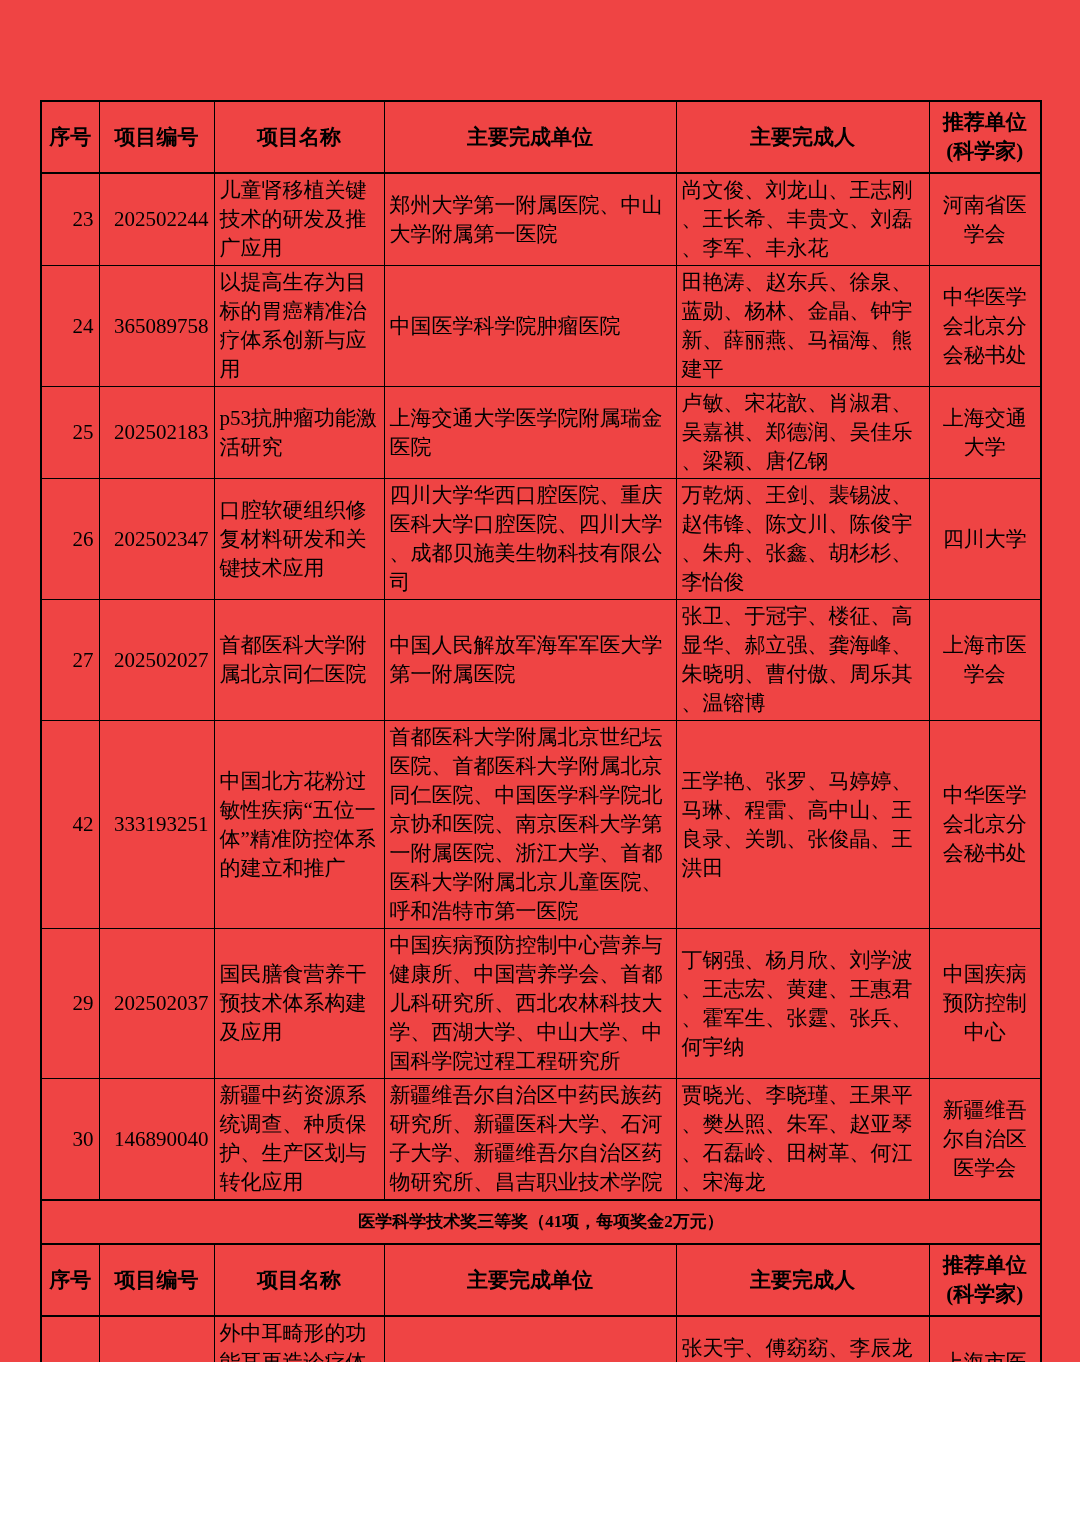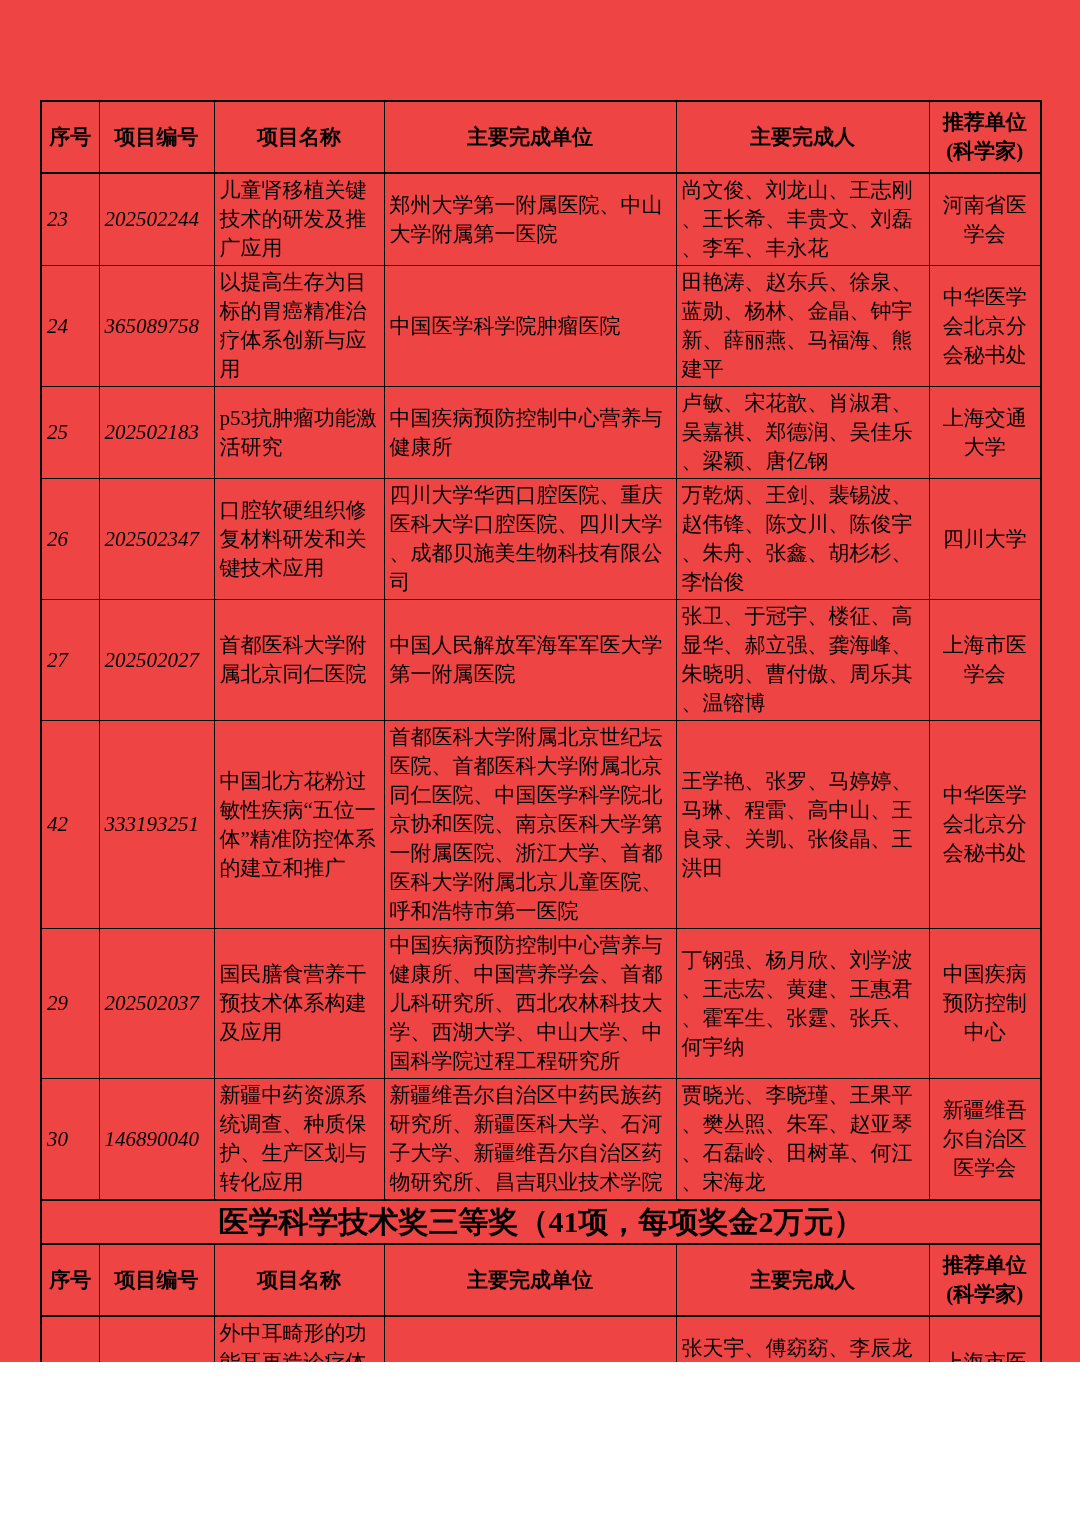--- a/index.html
+++ b/index.html
@@ -39,36 +39,35 @@
     overflow: hidden;
   }
   tr.head th {
     font-weight: bold;
     text-align: center;
     white-space: pre-line;
     border-bottom: 2px solid #000000;
     padding: 6px 2px;
   }
   td.c-no, td.c-code {
-    text-align: left;
+    text-align: right;
     font-size: 20px;
-    font-style: italic;
   }
   td.c-name, td.c-units, td.c-people {
     text-align: left;
     word-break: break-all;
     line-break: anywhere;
   }
   td.c-rec {
     text-align: center;
   }
   tr.section td {
     text-align: center;
     font-weight: bold;
-    font-size: 30px;
+    font-size: 17px;
     line-height: 32px;
     padding: 5px 16px;
     border-top: 2px solid #000000;
     border-bottom: 2px solid #000000;
   }
   .footer {
     position: absolute;
     left: 0;
     right: 0;
     top: 1478px;
@@ -119,21 +118,21 @@
       <td class="c-name">以提高生存为目标的胃癌精准治疗体系创新与应用</td>
       <td class="c-units">中国医学科学院肿瘤医院</td>
       <td class="c-people">田艳涛、赵东兵、徐泉、蓝勋、杨林、金晶、钟宇新、薛丽燕、马福海、熊建平</td>
       <td class="c-rec">中华医学会北京分会秘书处</td>
     </tr>
 
     <tr>
       <td class="c-no">25</td>
       <td class="c-code">202502183</td>
       <td class="c-name">p53抗肿瘤功能激活研究</td>
-      <td class="c-units">中国疾病预防控制中心营养与健康所</td>
+      <td class="c-units">上海交通大学医学院附属瑞金医院</td>
       <td class="c-people">卢敏、宋花歆、肖淑君、吴嘉祺、郑德润、吴佳乐、梁颖、唐亿钢</td>
       <td class="c-rec">上海交通大学</td>
     </tr>
 
     <tr>
       <td class="c-no">26</td>
       <td class="c-code">202502347</td>
       <td class="c-name">口腔软硬组织修复材料研发和关键技术应用</td>
       <td class="c-units">四川大学华西口腔医院、重庆医科大学口腔医院、四川大学、成都贝施美生物科技有限公司</td>
       <td class="c-people">万乾炳、王剑、裴锡波、赵伟锋、陈文川、陈俊宇、朱舟、张鑫、胡杉杉、李怡俊</td>

